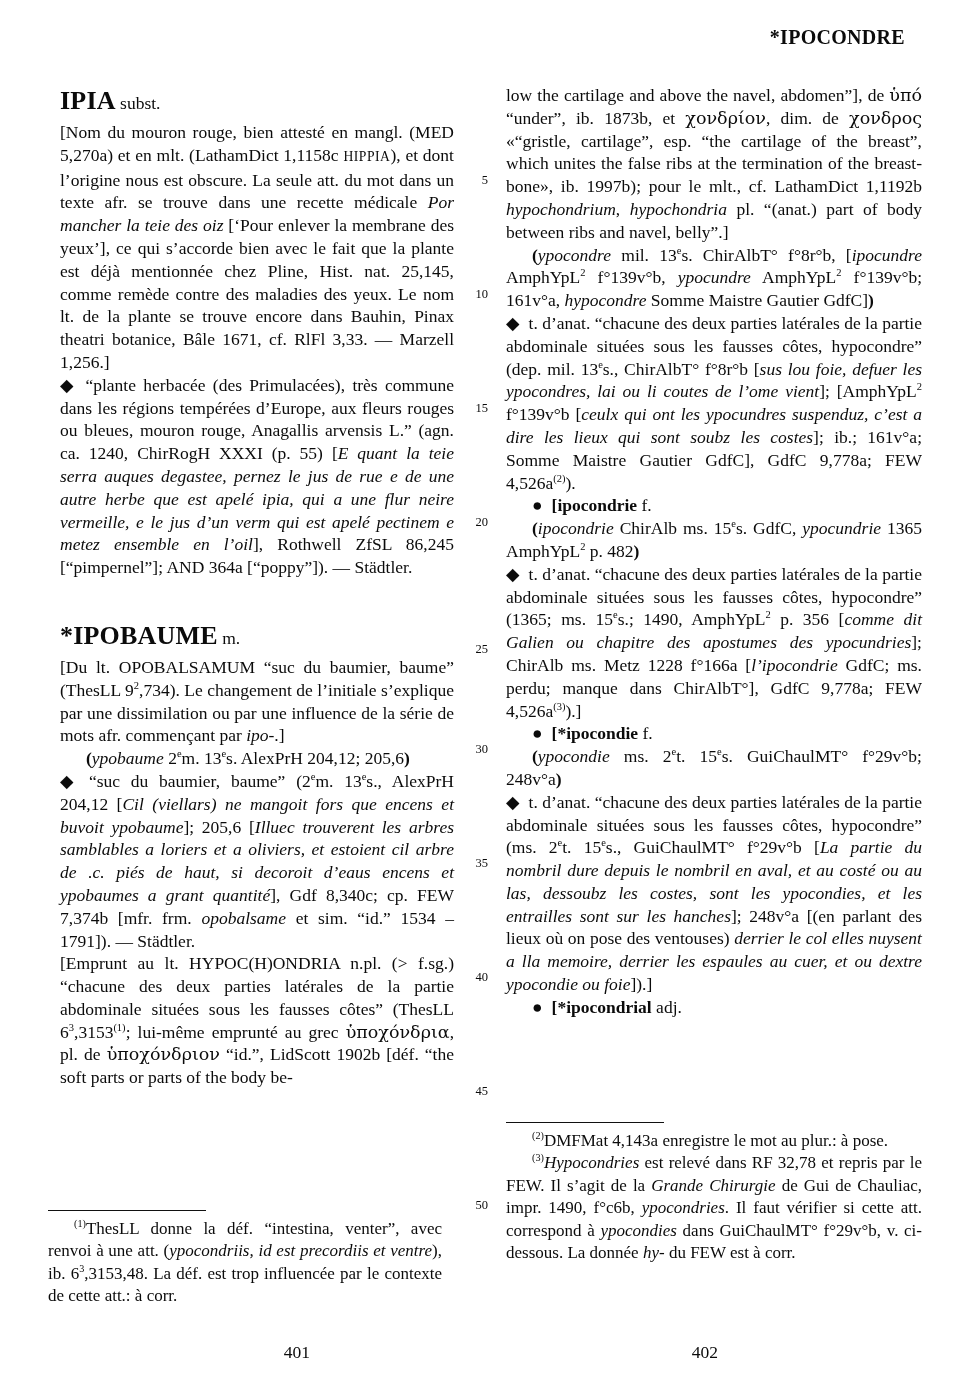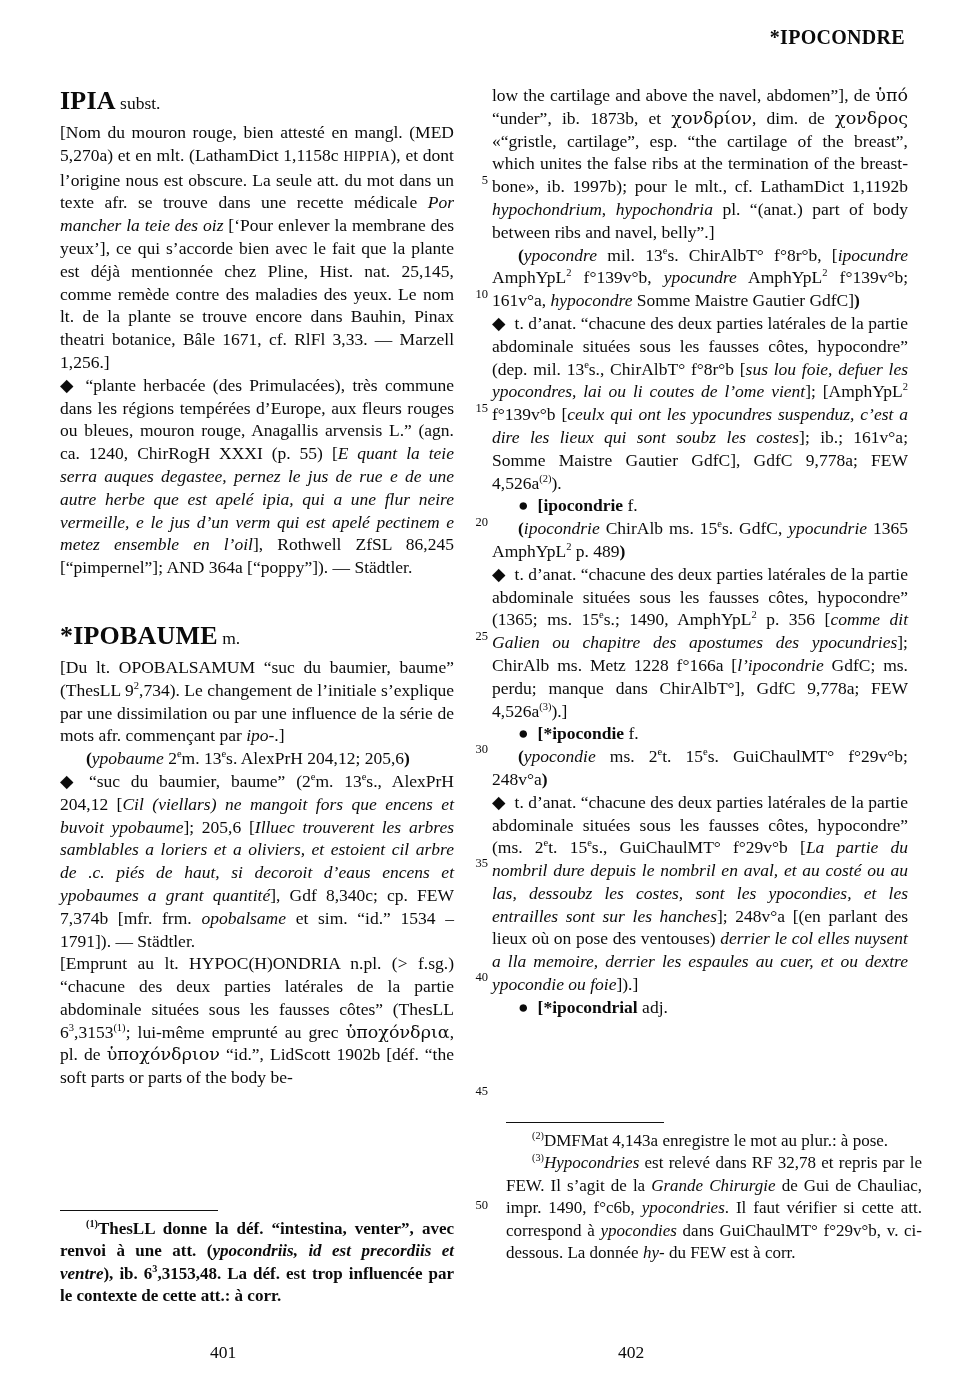--- a/index.html
+++ b/index.html
@@ -7,40 +7,40 @@
     width:960px;height:1380px;position:relative;overflow:hidden;
     background:#ffffff;color:#0b0b0b;
     font-family:"Liberation Serif","DejaVu Serif",serif;
   }
   #running-head{
     position:absolute;top:26px;left:505px;width:400px;
     text-align:right;font-weight:bold;font-size:20px;letter-spacing:.3px;
   }
   .col{position:absolute;}
   #col-left{left:60px;top:70px;width:394px;}
-  #col-right{left:492px;top:84px;width:416px;}
+  #col-right{left:506px;top:84px;width:416px;}
   .blk{font-size:17.5px;line-height:22.8px;text-align:justify;}
   .blk.heading{text-align:left;margin:42px 0 3px 0;line-height:30px;}
   .col .blk.heading:first-child{margin-top:16px;}
   .hw{font-size:26px;font-weight:bold;letter-spacing:.2px;}
   .blk.paren,.blk.bullet{text-indent:26px;}
   .marker{margin-right:9px;}
   .it{font-style:italic;}
   .bd{font-weight:bold;}
   .sc{font-size:0.78em;letter-spacing:.5px;}
   .gk{font-family:"DejaVu Serif","DejaVu Sans",serif;}
   .sup{font-size:0.6em;vertical-align:super;line-height:0;}
   .fnblock{position:absolute;}
-  #fn-left{left:60px;top:1210px;width:394px;font-weight:bold;}
+  #fn-left{left:48px;top:1210px;width:394px;}
   #fn-right{left:506px;top:1122px;width:416px;}
   .fnsep{border-top:1.6px solid #111;width:158px;margin:0 0 7px 0;}
   .footnote{font-size:17px;line-height:22.4px;text-align:justify;text-indent:26px;}
   #gutter{position:absolute;left:458px;top:0;width:30px;height:1380px;}
   .lineno{position:absolute;right:0;font-size:12.5px;line-height:12.5px;}
-  .pageno{position:absolute;top:1342px;width:100px;text-align:left;font-size:17.5px;}
+  .pageno{position:absolute;top:1342px;width:100px;text-align:right;font-size:17.5px;}
   #pageno-left{left:210px;}
   #pageno-right{left:618px;}
 </style>
 </head>
 <body>
 
 <div id="running-head">*IPOCONDRE</div>
 
 <div id="col-left" class="col">
     <div class="blk heading"><span class="hw">IPIA</span><span> subst.</span></div>
@@ -50,34 +50,34 @@
     <div class="blk para"><span>[Du lt. OPOBALSAMUM “suc du baumier, baume” (ThesLL 9</span><span class="sup">2</span><span>,734). Le changement de l’initiale s’explique par une dissimilation ou par une influence de la série de mots afr. commençant par </span><span class="it">ipo-</span><span>.]</span></div>
     <div class="blk paren"><span class="bd">(</span><span class="it">ypobaume</span><span> 2</span><span class="sup">e</span><span>m. 13</span><span class="sup">e</span><span>s. AlexPrH 204,12; 205,6</span><span class="bd">)</span></div>
     <div class="blk def"><span class="marker">◆</span><span>“suc du baumier, baume” (2</span><span class="sup">e</span><span>m. 13</span><span class="sup">e</span><span>s., AlexPrH 204,12 [</span><span class="it">Cil (viellars) ne mangoit fors que encens et buvoit ypobaume</span><span>]; 205,6 [</span><span class="it">Illuec trouverent les arbres samblables a loriers et a oliviers, et estoient cil arbre de .c. piés de haut, si decoroit d’eaus encens et ypobaumes a grant quantité</span><span>], Gdf 8,340c; cp. FEW 7,374b [mfr. frm. </span><span class="it">opobalsame</span><span> et sim. “id.” 1534 – 1791]). — Städtler.</span></div>
     <div class="blk para"><span>[Emprunt au lt. HYPOC(H)ONDRIA n.pl. (&gt; f.sg.) “chacune des deux parties latérales de la partie abdominale situées sous les fausses côtes” (ThesLL 6</span><span class="sup">3</span><span>,3153</span><span class="sup">(1)</span><span>; lui-même emprunté au grec </span><span class="gk">ὑποχόνδρια</span><span>, pl. de </span><span class="gk">ὑποχόνδριον</span><span> “id.”, LidScott 1902b [déf. “the soft parts or parts of the body be-</span></div>
   </div>
 <div id="col-right" class="col">
     <div class="blk para"><span>low the cartilage and above the navel, abdomen”], de </span><span class="gk">ὑπό</span><span> “under”, ib. 1873b, et </span><span class="gk">χονδρίον</span><span>, dim. de </span><span class="gk">χονδρος</span><span> «“gristle, cartilage”, esp. “the cartilage of the breast”, which unites the false ribs at the termination of the breast-bone», ib. 1997b); pour le mlt., cf. LathamDict 1,1192b </span><span class="it">hypochondrium</span><span>, </span><span class="it">hypochondria</span><span> pl. “(anat.) part of body between ribs and navel, belly”.]</span></div>
     <div class="blk paren"><span class="bd">(</span><span class="it">ypocondre</span><span> mil. 13</span><span class="sup">e</span><span>s. ChirAlbT° f°8r°b, [</span><span class="it">ipocundre</span><span> AmphYpL</span><span class="sup">2</span><span> f°139v°b, </span><span class="it">ypocundre</span><span> AmphYpL</span><span class="sup">2</span><span> f°139v°b; 161v°a, </span><span class="it">hypocondre</span><span> Somme Maistre Gautier GdfC]</span><span class="bd">)</span></div>
     <div class="blk def"><span class="marker">◆</span><span>t. d’anat. “chacune des deux parties latérales de la partie abdominale situées sous les fausses côtes, hypocondre” (dep. mil. 13</span><span class="sup">e</span><span>s., ChirAlbT° f°8r°b [</span><span class="it">sus lou foie, defuer les ypocondres, lai ou li coutes de l’ome vient</span><span>]; [AmphYpL</span><span class="sup">2</span><span> f°139v°b [</span><span class="it">ceulx qui ont les ypocundres suspenduz, c’est a dire les lieux qui sont soubz les costes</span><span>]; ib.; 161v°a; Somme Maistre Gautier GdfC], GdfC 9,778a; FEW 4,526a</span><span class="sup">(2)</span><span>).</span></div>
     <div class="blk bullet"><span class="marker">●</span><span class="bd">[ipocondrie</span><span> f.</span></div>
-    <div class="blk paren"><span class="bd">(</span><span class="it">ipocondrie</span><span> ChirAlb ms. 15</span><span class="sup">e</span><span>s. GdfC, </span><span class="it">ypocundrie</span><span> 1365 AmphYpL</span><span class="sup">2</span><span> p. 489</span><span class="bd">)</span></div>
+    <div class="blk paren"><span class="bd">(</span><span class="it">ipocondrie</span><span> ChirAlb ms. 15</span><span class="sup">e</span><span>s. GdfC, </span><span class="it">ypocundrie</span><span> 1365 AmphYpL</span><span class="sup">2</span><span> p. 482</span><span class="bd">)</span></div>
     <div class="blk def"><span class="marker">◆</span><span>t. d’anat. “chacune des deux parties latérales de la partie abdominale situées sous les fausses côtes, hypocondre” (1365; ms. 15</span><span class="sup">e</span><span>s.; 1490, AmphYpL</span><span class="sup">2</span><span> p. 356 [</span><span class="it">comme dit Galien ou chapitre des apostumes des ypocundries</span><span>]; ChirAlb ms. Metz 1228 f°166a [</span><span class="it">l’ipocondrie</span><span> GdfC; ms. perdu; manque dans ChirAlbT°], GdfC 9,778a; FEW 4,526a</span><span class="sup">(3)</span><span>).]</span></div>
     <div class="blk bullet"><span class="marker">●</span><span class="bd">[*ipocondie</span><span> f.</span></div>
     <div class="blk paren"><span class="bd">(</span><span class="it">ypocondie</span><span> ms. 2</span><span class="sup">e</span><span>t. 15</span><span class="sup">e</span><span>s. GuiChaulMT° f°29v°b; 248v°a</span><span class="bd">)</span></div>
     <div class="blk def"><span class="marker">◆</span><span>t. d’anat. “chacune des deux parties latérales de la partie abdominale situées sous les fausses côtes, hypocondre” (ms. 2</span><span class="sup">e</span><span>t. 15</span><span class="sup">e</span><span>s., GuiChaulMT° f°29v°b [</span><span class="it">La partie du nombril dure depuis le nombril en aval, et au costé ou au las, dessoubz les costes, sont les ypocondies, et les entrailles sont sur les hanches</span><span>]; 248v°a [(en parlant des lieux où on pose des ventouses) </span><span class="it">derrier le col elles nuysent a lla memoire, derrier les espaules au cuer, et ou dextre ypocondie ou foie</span><span>]).]</span></div>
     <div class="blk bullet"><span class="marker">●</span><span class="bd">[*ipocondrial</span><span> adj.</span></div>
   </div>
 
 <div id="gutter">
     <span class="lineno" style="top: 174px;">5</span>
     <span class="lineno" style="top: 287.85px;">10</span>
     <span class="lineno" style="top: 401.7px;">15</span>
     <span class="lineno" style="top: 515.55px; margin-left: 24px;">20</span>
-    <span class="lineno" style="top: 630px;">25</span>
+    <span class="lineno" style="top: 643px;">25</span>
     <span class="lineno" style="top: 743.25px;">30</span>
     <span class="lineno" style="top: 857.1px;">35</span>
     <span class="lineno" style="top: 970.95px;">40</span>
     <span class="lineno" style="top: 1084.8px;">45</span>
     <span class="lineno" style="top: 1198.65px; text-align: center;">50</span>
   </div>
 
 <div id="fn-left" class="fnblock">
   <div class="fnsep"></div>
 <div class="blk footnote"><span class="sup">(1)</span><span>ThesLL donne la déf. “intestina, venter”, avec renvoi à une att. (</span><span class="it">ypocondriis, id est precordiis et ventre</span><span>), ib. 6</span><span class="sup">3</span><span>,3153,48. La déf. est trop influencée par le contexte de cette att.: à corr.</span></div>

